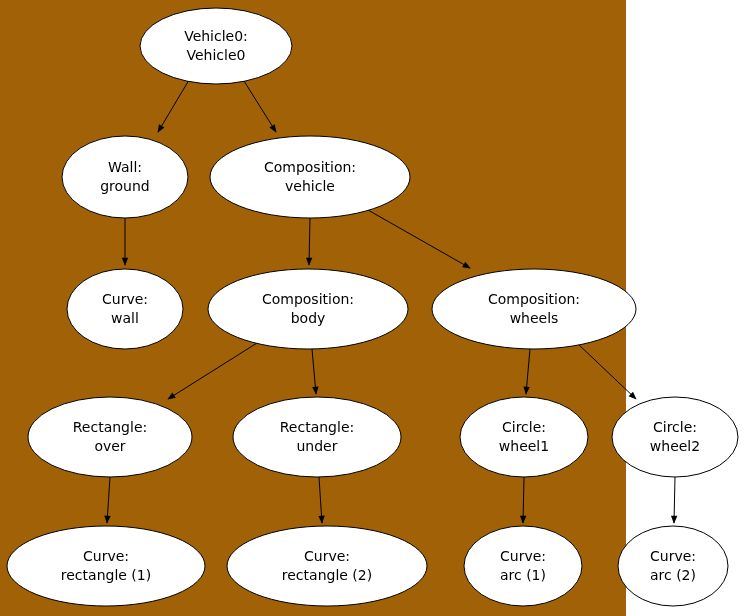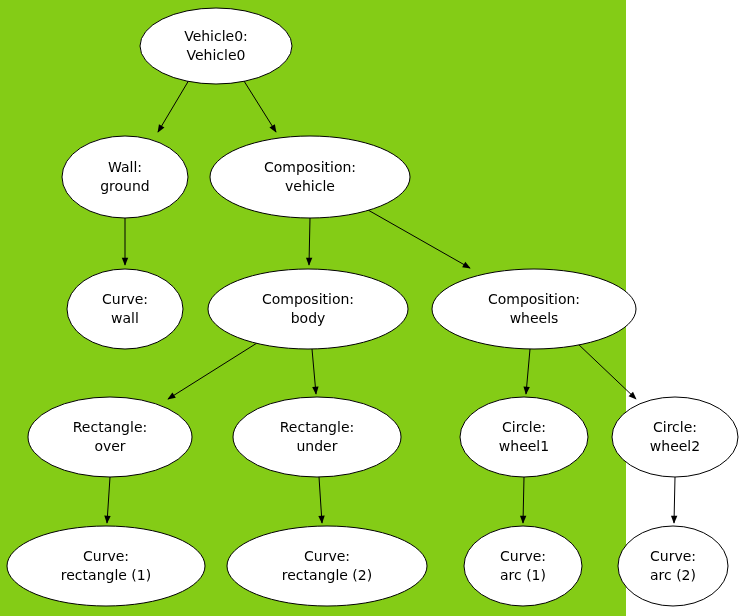--- a/index.html
+++ b/index.html
@@ -4,21 +4,21 @@
 <style>
   html, body {
     margin: 0;
     padding: 0;
     background: #ffffff;
   }
   .canvas {
     position: relative;
     width: 626px;
     height: 616px;
-    background: #84cc16;
+    background: #a16207;
     font-family: "DejaVu Sans", sans-serif;
   }
   svg {
     display: block;
   }
   .node-ellipse {
     fill: #ffffff;
     stroke: #000000;
     stroke-width: 1;
   }

